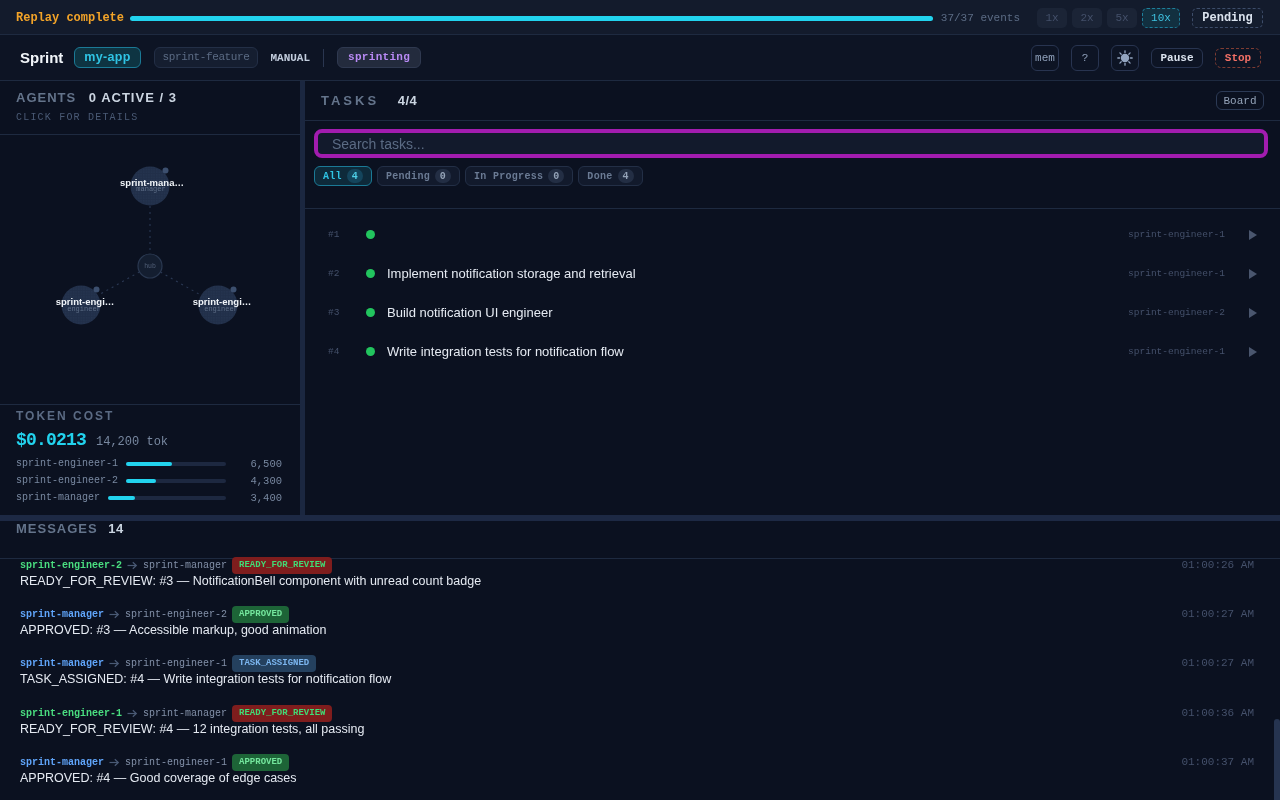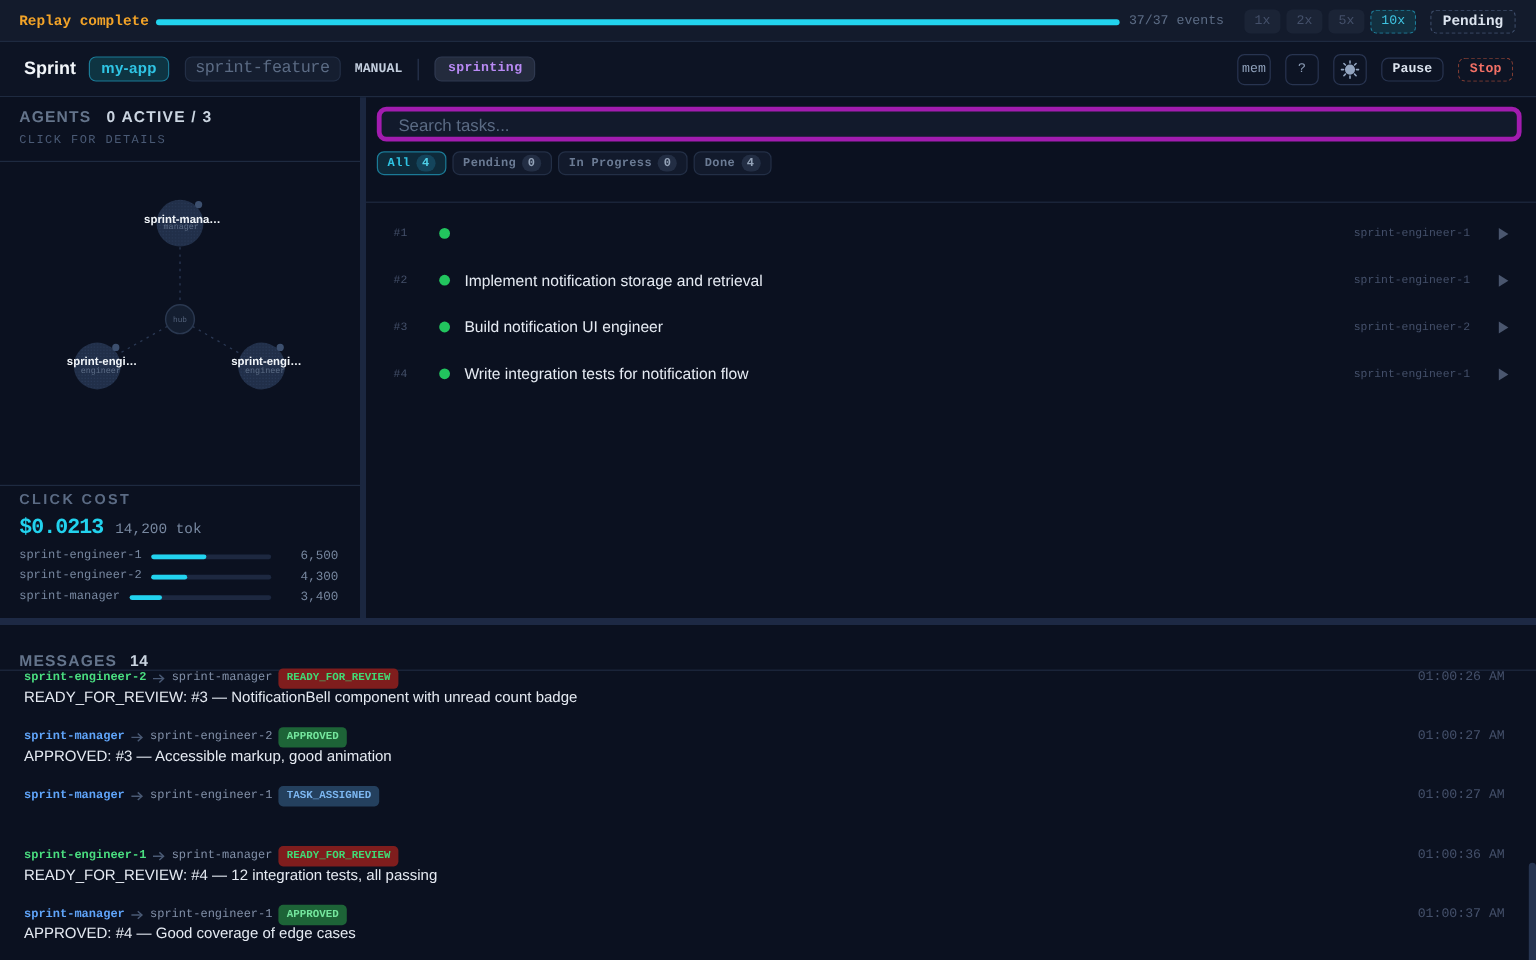--- a/index.html
+++ b/index.html
@@ -13,21 +13,21 @@
 .spd { display:flex; gap:5px; align-items:center; }
 .spd-btn { width:30px; height:20px; border-radius:5px; background:#1b2436; color:#44506a; font-family:"Liberation Mono", monospace; font-size:11px; display:flex; align-items:center; justify-content:center; }
 .spd-btn.active { width:38px; background:#123040; border:1px dashed #1e7e9a; color:#3fc3e0; }
 .restart-btn { margin-left:12px; width:71px; height:20px; border-radius:5px; border:1px dashed #3d4d6a; background:#18213355; color:#dbe3ee; font-family:"Liberation Mono", monospace; font-weight:bold; font-size:12px; display:flex; align-items:center; justify-content:center; }
 
 
 .nav { height:46px; flex-shrink:0; background:#0d1424; border-bottom:1px solid #1e2a40; display:flex; align-items:center; padding:0 19px 0 20px; }
 .logo { font-size:15px; font-weight:bold; color:#f1f5f9; letter-spacing:0; margin-right:11px; }
 .pill { border-radius:6px; font-size:12px; padding:4px 11px; white-space:nowrap; }
 .pill-app { background:#0e3442; border:1px solid #1b7a96; color:#2fc4e4; font-weight:bold; font-size:12.5px; letter-spacing:0.3px; margin-right:13px; padding:2px 9px; line-height:15px; }
-.pill-task { background:#151e30; border:1px solid #232f46; color:#5b6b84; font-family:"Liberation Mono", monospace; font-size:14px; letter-spacing:-0.4px; margin-right:12px; padding:3px 8px; line-height:13px; }
+.pill-task { background:#151e30; border:1px solid #232f46; color:#5b6b84; font-family:"Liberation Mono", monospace; font-size:11px; letter-spacing:-0.4px; margin-right:12px; padding:3px 8px; line-height:13px; }
 .nav-manual { font-family:"Liberation Mono", monospace; font-weight:bold; font-size:11px; color:#c3cede; letter-spacing:0; margin-right:13px; }
 .nav-sep { width:1px; height:18px; background:#2a3650; margin-right:13px; }
 .pill-phase { background:#232b3d; border:1px solid #2f3950; color:#b98af5; font-family:"Liberation Mono", monospace; font-weight:bold; font-size:11px; letter-spacing:0.3px; padding:3px 10px; line-height:13px; }
 .nav-right { margin-left:auto; display:flex; align-items:center; gap:12px; }
 .icon-btn { width:28px; height:26px; border-radius:6px; border:1px solid #283450; background:transparent; color:#8fa0ba; font-family:"Liberation Mono", monospace; font-size:11px; display:flex; align-items:center; justify-content:center; }
 .pause-btn { height:20px; width:52px; padding:0; border-radius:6px; border:1px solid #283450; color:#dbe3ee; font-family:"Liberation Mono", monospace; font-weight:bold; font-size:11px; display:flex; align-items:center; justify-content:center; }
 .stop-btn { height:20px; width:46px; padding:0; border-radius:6px; border:1px dashed #7e3c33; color:#f37066; font-family:"Liberation Mono", monospace; font-weight:bold; font-size:11px; display:flex; align-items:center; justify-content:center; }
 
 
 .main { display:flex; height:434px; }
@@ -64,21 +64,21 @@
 .task-row { height:39px; display:flex; align-items:center; padding:0 23px 0 23px; }
 .task-num { width:26px; font-family:"Liberation Mono", monospace; font-size:9.5px; color:#44506a; }
 .task-dot { width:9px; height:9px; border-radius:50%; background:#22c55e; margin:0 12px 0 12px; }
 .task-name { font-size:13px; color:#e5eaf2; }
 .task-agent { margin-left:auto; font-family:"Liberation Mono", monospace; font-size:9.5px; color:#44506a; margin-right:24px; }
 .task-arrow { width:0; height:0; border-left:8px solid #4a566e; border-top:5px solid transparent; border-bottom:5px solid transparent; }
 
 
 .resizer { height:6px; background:#1d2944; }
 .messages { height:280px; background:#0b1120; position:relative; overflow:hidden; }
-.msg-head { height:38px; display:flex; align-items:flex-end; padding:0 16px; border-bottom:1px solid #1e2a40; }
+.msg-head { height:38px; display:flex; align-items:flex-start; padding:0 16px; border-bottom:1px solid #1e2a40; }
 .msg-title { font-size:13px; font-weight:bold; letter-spacing:1px; color:#64748b; }
 .msg-title b { color:#cbd5e1; margin-left:6px; letter-spacing:0.5px; }
 .msg-list { position:relative; }
 .msg { position:absolute; left:20px; right:26px; }
 .msg-line1 { display:flex; align-items:center; gap:5px; }
 .sender { font-family:"Liberation Mono", monospace; font-weight:bold; font-size:10px; }
 .sender.green { color:#4ade80; }
 .sender.blue { color:#60a5fa; }
 .arrow { display:flex; align-items:center; }
 .recipient { font-family:"Liberation Mono", monospace; font-size:10px; color:#8290a8; }
@@ -162,21 +162,21 @@
         <text x="152" y="50.5" text-anchor="middle" font-family="Liberation Sans" font-size="9.5" font-weight="bold" fill="#f1f5f9">sprint-mana…</text>
         <text x="151" y="56" text-anchor="middle" font-family="Liberation Mono" font-size="7" fill="#5b6b84">manager</text>
         <text x="150" y="133" text-anchor="middle" font-family="Liberation Mono" font-size="6.5" fill="#526079">hub</text>
         <text x="85" y="169.5" text-anchor="middle" font-family="Liberation Sans" font-size="9.5" font-weight="bold" fill="#f1f5f9">sprint-engi…</text>
         <text x="84" y="176" text-anchor="middle" font-family="Liberation Mono" font-size="7" fill="#5b6b84">engineer</text>
         <text x="222" y="169.5" text-anchor="middle" font-family="Liberation Sans" font-size="9.5" font-weight="bold" fill="#f1f5f9">sprint-engi…</text>
         <text x="221" y="176" text-anchor="middle" font-family="Liberation Mono" font-size="7" fill="#5b6b84">engineer</text>
       </svg>
     </div>
     <div class="tokens">
-      <div class="tok-title">CLICK COST</div>
+      <div class="tok-title">TOKEN COST</div>
       <div class="tok-cost">
           <span class="tok-amount">$0.0213</span>
           <span class="tok-total">14,200 tok</span>
         </div>
       <div class="tok-row" style="margin-top:7px;">
         <span class="tok-name">sprint-engineer-1</span>
         <div class="tok-bar">
             <div class="tok-fill" style="width:46%"></div>
           </div>
         <span class="tok-val">6,500</span>
@@ -192,20 +192,24 @@
         <span class="tok-name">sprint-manager</span>
         <div class="tok-bar">
             <div class="tok-fill" style="width:23%"></div>
           </div>
         <span class="tok-val">3,400</span>
       </div>
     </div>
   </aside>
 
   <section class="tasks">
+    <div class="tasks-head">
+      <div class="tasks-title">TASKS <b>4/4</b></div>
+      <div class="board-btn">Board</div>
+    </div>
     <div class="search-wrap">
         <div class="search">Search tasks...</div>
       </div>
     <div class="chips">
       <div class="chip active">All <span class="cnt">4</span></div>
       <div class="chip">Pending <span class="cnt">0</span></div>
       <div class="chip">In Progress <span class="cnt">0</span></div>
       <div class="chip">Done <span class="cnt">4</span></div>
     </div>
     <div class="task-row" style="margin-top:6px;">
@@ -280,20 +284,21 @@
           <span class="arrow">
             <svg width="11" height="9" viewBox="0 0 11 9">
               <line x1="0.5" y1="4.5" x2="9" y2="4.5" stroke="#4a5a75" stroke-width="1.2"></line>
               <path d="M5.8 1.3 L9.3 4.5 L5.8 7.7" fill="none" stroke="#4a5a75" stroke-width="1.2"></path>
             </svg>
           </span>
           <span class="recipient">sprint-engineer-1</span>
         <span class="badge assigned">TASK_ASSIGNED</span>
           <span class="msg-time">01:00:27 AM</span>
       </div>
+      <div class="msg-text">TASK_ASSIGNED: #4 — Write integration tests for notification flow</div>
     </div>
     <div class="msg" style="top:145.5px;">
       <div class="msg-line1">
         <span class="sender green">sprint-engineer-1</span>
           <span class="arrow">
             <svg width="11" height="9" viewBox="0 0 11 9">
               <line x1="0.5" y1="4.5" x2="9" y2="4.5" stroke="#4a5a75" stroke-width="1.2"></line>
               <path d="M5.8 1.3 L9.3 4.5 L5.8 7.7" fill="none" stroke="#4a5a75" stroke-width="1.2"></path>
             </svg>
           </span>

